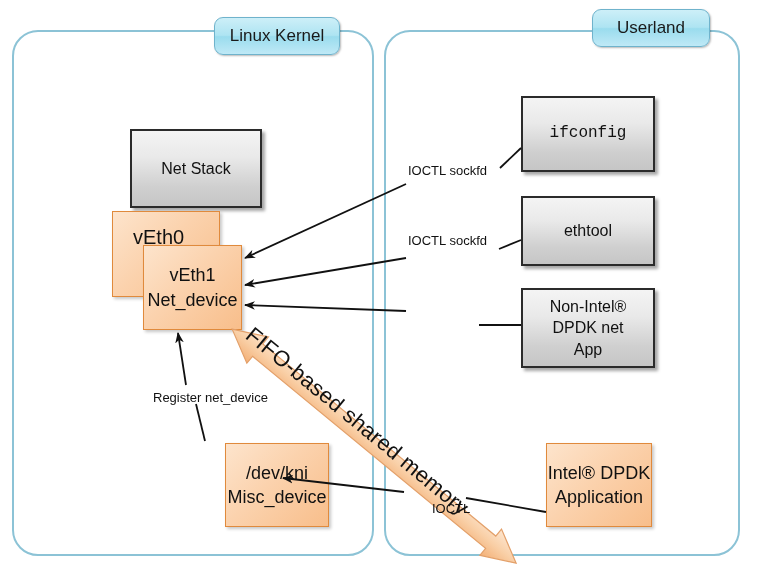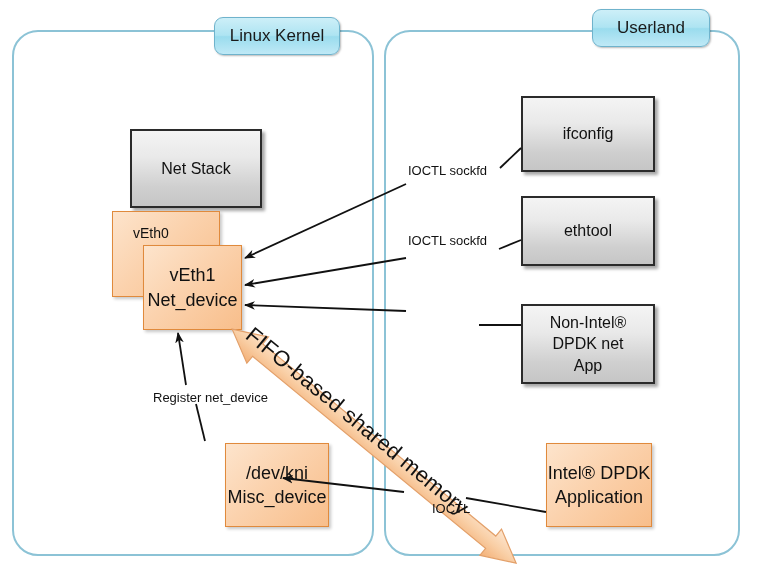--- a/index.html
+++ b/index.html
@@ -22,21 +22,21 @@
         background:linear-gradient(to bottom,#f4f4f4 0%,#e9e9e9 35%,#cfcfcf 75%,#c6c6c6 100%);
         box-shadow:3px 3px 3px rgba(0,0,0,.35);
         font-size:16px;color:#111;line-height:1.35;}
 
   
   .obox{position:absolute;display:flex;align-items:center;justify-content:center;
         text-align:center;border:1px solid #E08A3C;
         background:linear-gradient(135deg,#FDE4CC 0%,#FBD2AD 45%,#F8BE8B 100%);
         box-shadow:2px 2px 3px rgba(0,0,0,.22);
         font-size:18px;color:#111;line-height:1.35;}
-  .obox.big{font-size:14px;}
+  .obox.big{font-size:20px;}
 
   .lbl{position:absolute;font-size:13px;color:#111;line-height:1.35;white-space:pre-line;}
 
   svg.ov{position:absolute;left:0;top:0;width:757px;height:582px;overflow:visible;}
 </style>
 </head>
 <body>
 
 <div id="canvas">
 
@@ -53,25 +53,25 @@
 
   <div class="obox big" style="left:112px;top:211px;width:108px;height:86px;align-items:flex-start;
               justify-content:flex-start;padding:12px 0 0 20px;box-sizing:border-box;">vEth0</div>
 
   <div class="obox" style="left:143px;top:245px;width:97px;height:83px;white-space:pre-line;">vEth1
 Net_device</div>
 
   <div class="obox" style="left:177px;top:443px;width:102px;height:82px;white-space:pre-line;margin-left:48px;">/dev/kni
 Misc_device</div>
 
-  <div class="gbox" style="left:521px;top:96px;width:130px;height:72px;">ifconfig</div>
+  <div class="gbox" style="left:521px;top:96px;width:130px;height:72px;font-family:Liberation Mono, monospace;">ifconfig</div>
 
   <div class="gbox" style="left:521px;top:196px;width:130px;height:66px;text-align:right;">ethtool</div>
 
-  <div class="gbox" style="left:521px;top:304px;width:130px;height:76px;white-space:pre-line;">Non-Intel®
+  <div class="gbox" style="left:521px;top:288px;width:130px;height:76px;white-space:pre-line;">Non-Intel®
 DPDK net
 App</div>
 
   <div class="obox" style="left:546px;top:443px;width:104px;height:82px;white-space:pre-line;">Intel® DPDK
 Application</div>
 
   <svg class="ov">
     <defs>
       <marker id="ah" markerWidth="11" markerHeight="9" refX="10" refY="4.5" orient="auto" markerUnits="userSpaceOnUse">
         <path d="M11,4.5 L0,0.2 L3.2,4.5 L0,8.8 Z" fill="#111"></path>

